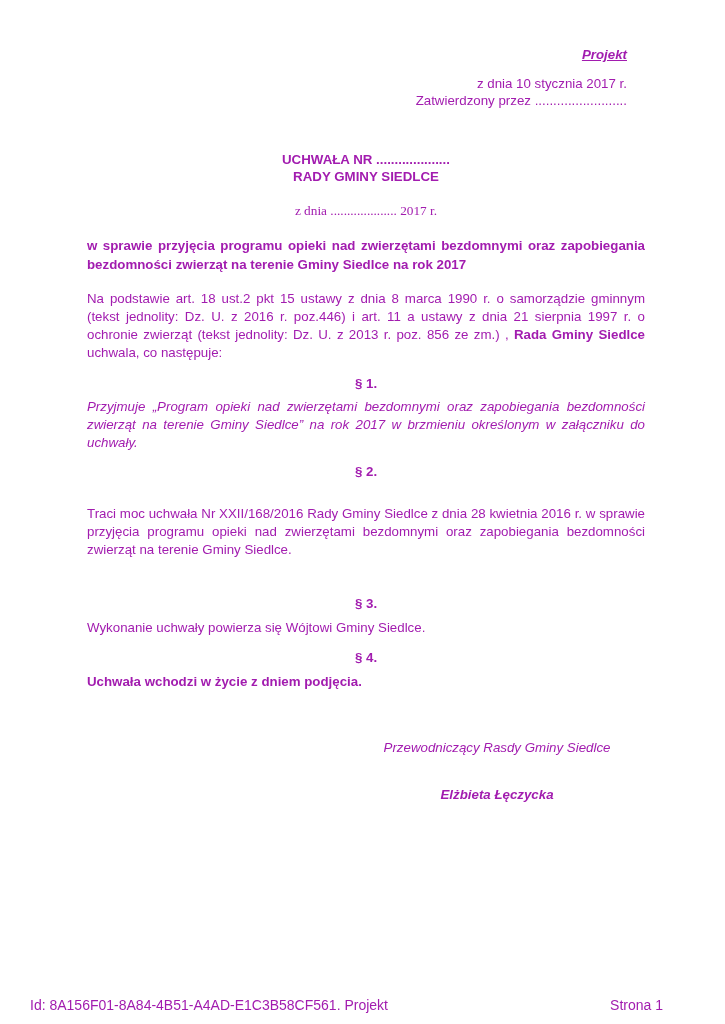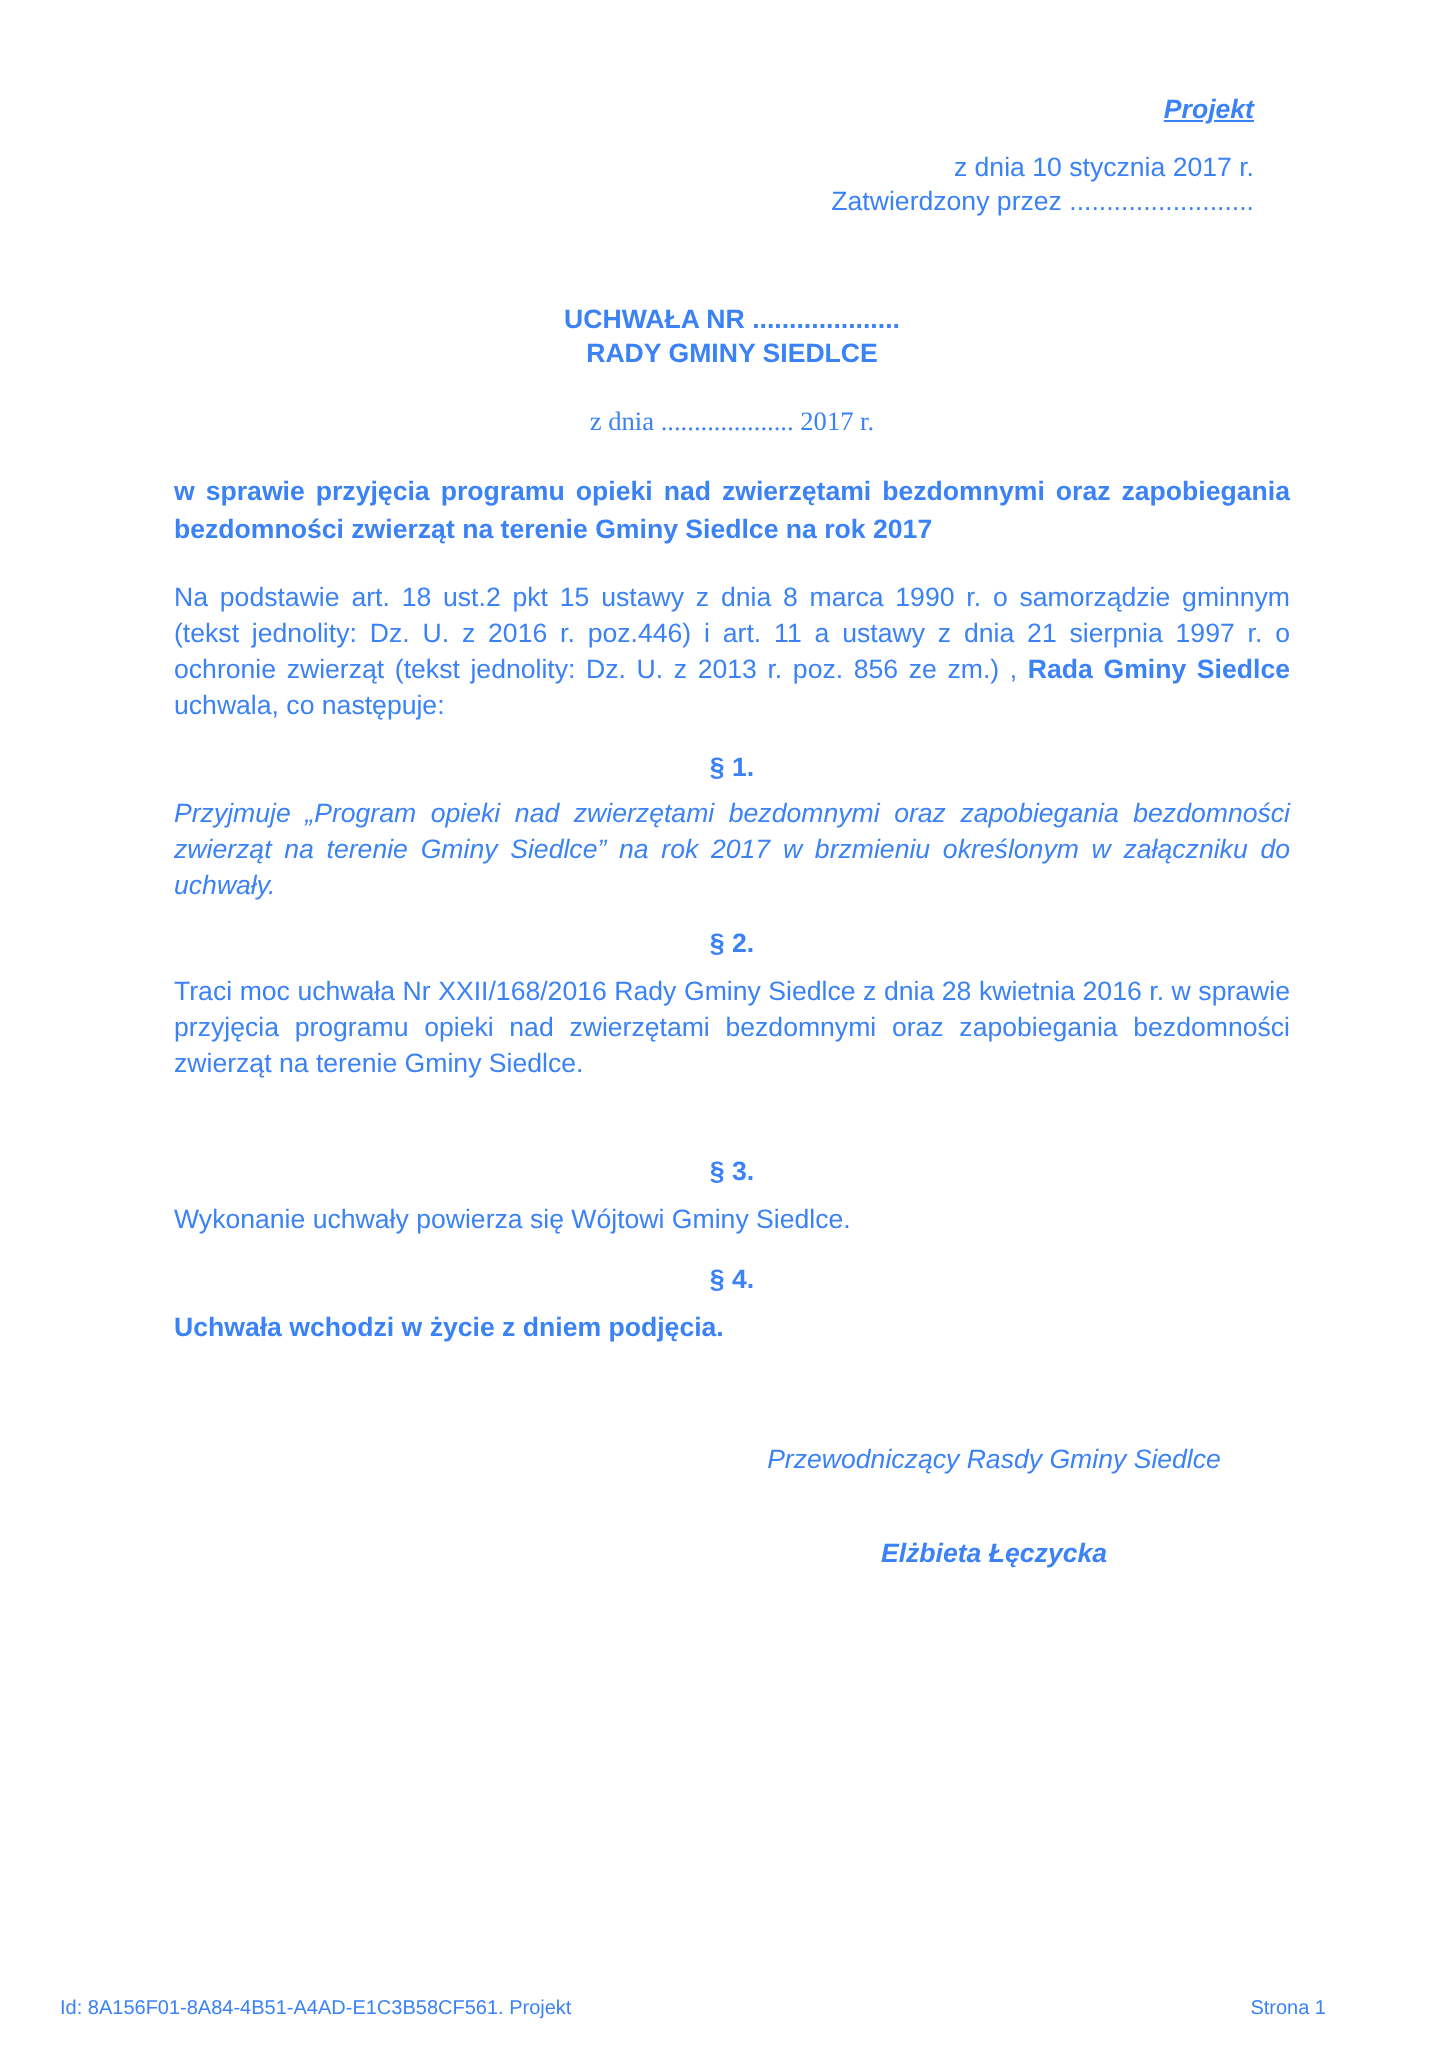--- a/index.html
+++ b/index.html
@@ -1,21 +1,21 @@
 <!DOCTYPE html>
 <html lang="pl"><head>
 <meta charset="utf-8">
 <style>
   html, body { margin: 0; padding: 0; background: #ffffff; }
   .page {
     position: relative;
     width: 725px;
     height: 1024px;
     background: #ffffff;
-    color: #3b82f6;
+    color: #a21caf;
     font-family: "Liberation Sans", sans-serif;
     font-size: 13.3px;
     line-height: 18px;
     overflow: hidden;
     box-sizing: border-box;
   }
   .content { padding: 46px 80px 0 87px; }
 
   
   .header-block { text-align: right; margin-right: 18px; }
@@ -39,37 +39,37 @@
   }
 
   .legal-basis { text-align: justify; margin-top: 16px; }
   .legal-basis .bold { font-weight: bold; }
 
   .section-head { text-align: center; font-weight: bold; }
   .section-text { text-align: justify; }
   .sec1-head { margin-top: 13px; }
   .sec1-text { margin-top: 5px; font-style: italic; }
   .sec2-head { margin-top: 11px; }
-  .sec2-text { margin-top: 6px; }
+  .sec2-text { margin-top: 24px; }
   .sec3-head { margin-top: 36px; }
   .sec3-text { margin-top: 6px; text-align: left; }
   .sec4-head { margin-top: 12px; }
   .sec4-text { margin-top: 6px; text-align: left; font-weight: bold; }
 
   
   .signature-block { margin-top: 48px; margin-left: 262px; text-align: center; font-style: italic; }
   .signature-name { font-weight: bold; margin-top: 29px; }
 
   
   .footer {
     position: absolute;
     left: 30px;
     right: 62px;
     bottom: 13px;
-    font-size: 10px;
+    font-size: 14px;
     line-height: 12px;
     display: flex;
     justify-content: space-between;
   }
 </style>
 </head>
 <body>
 
 <div class="page">
   <div class="content">

